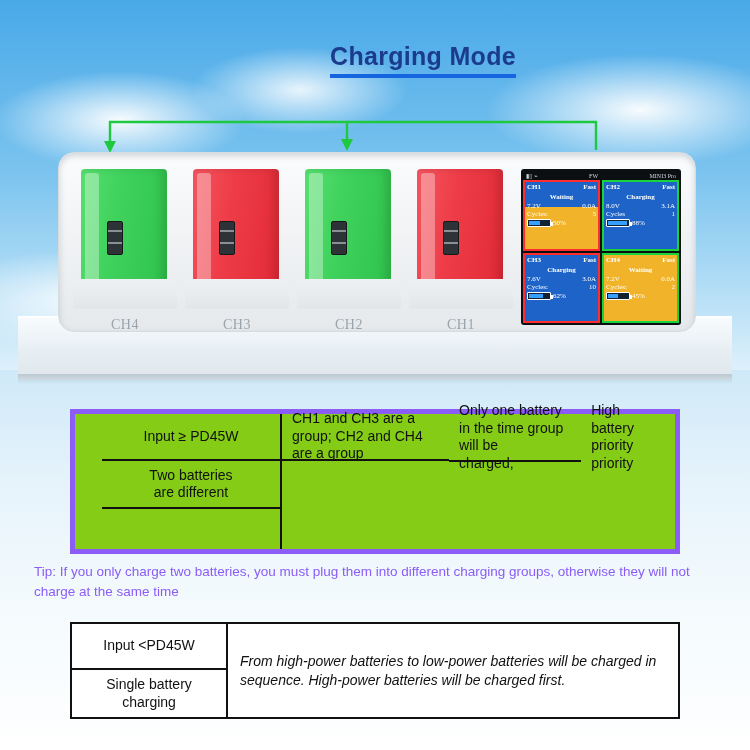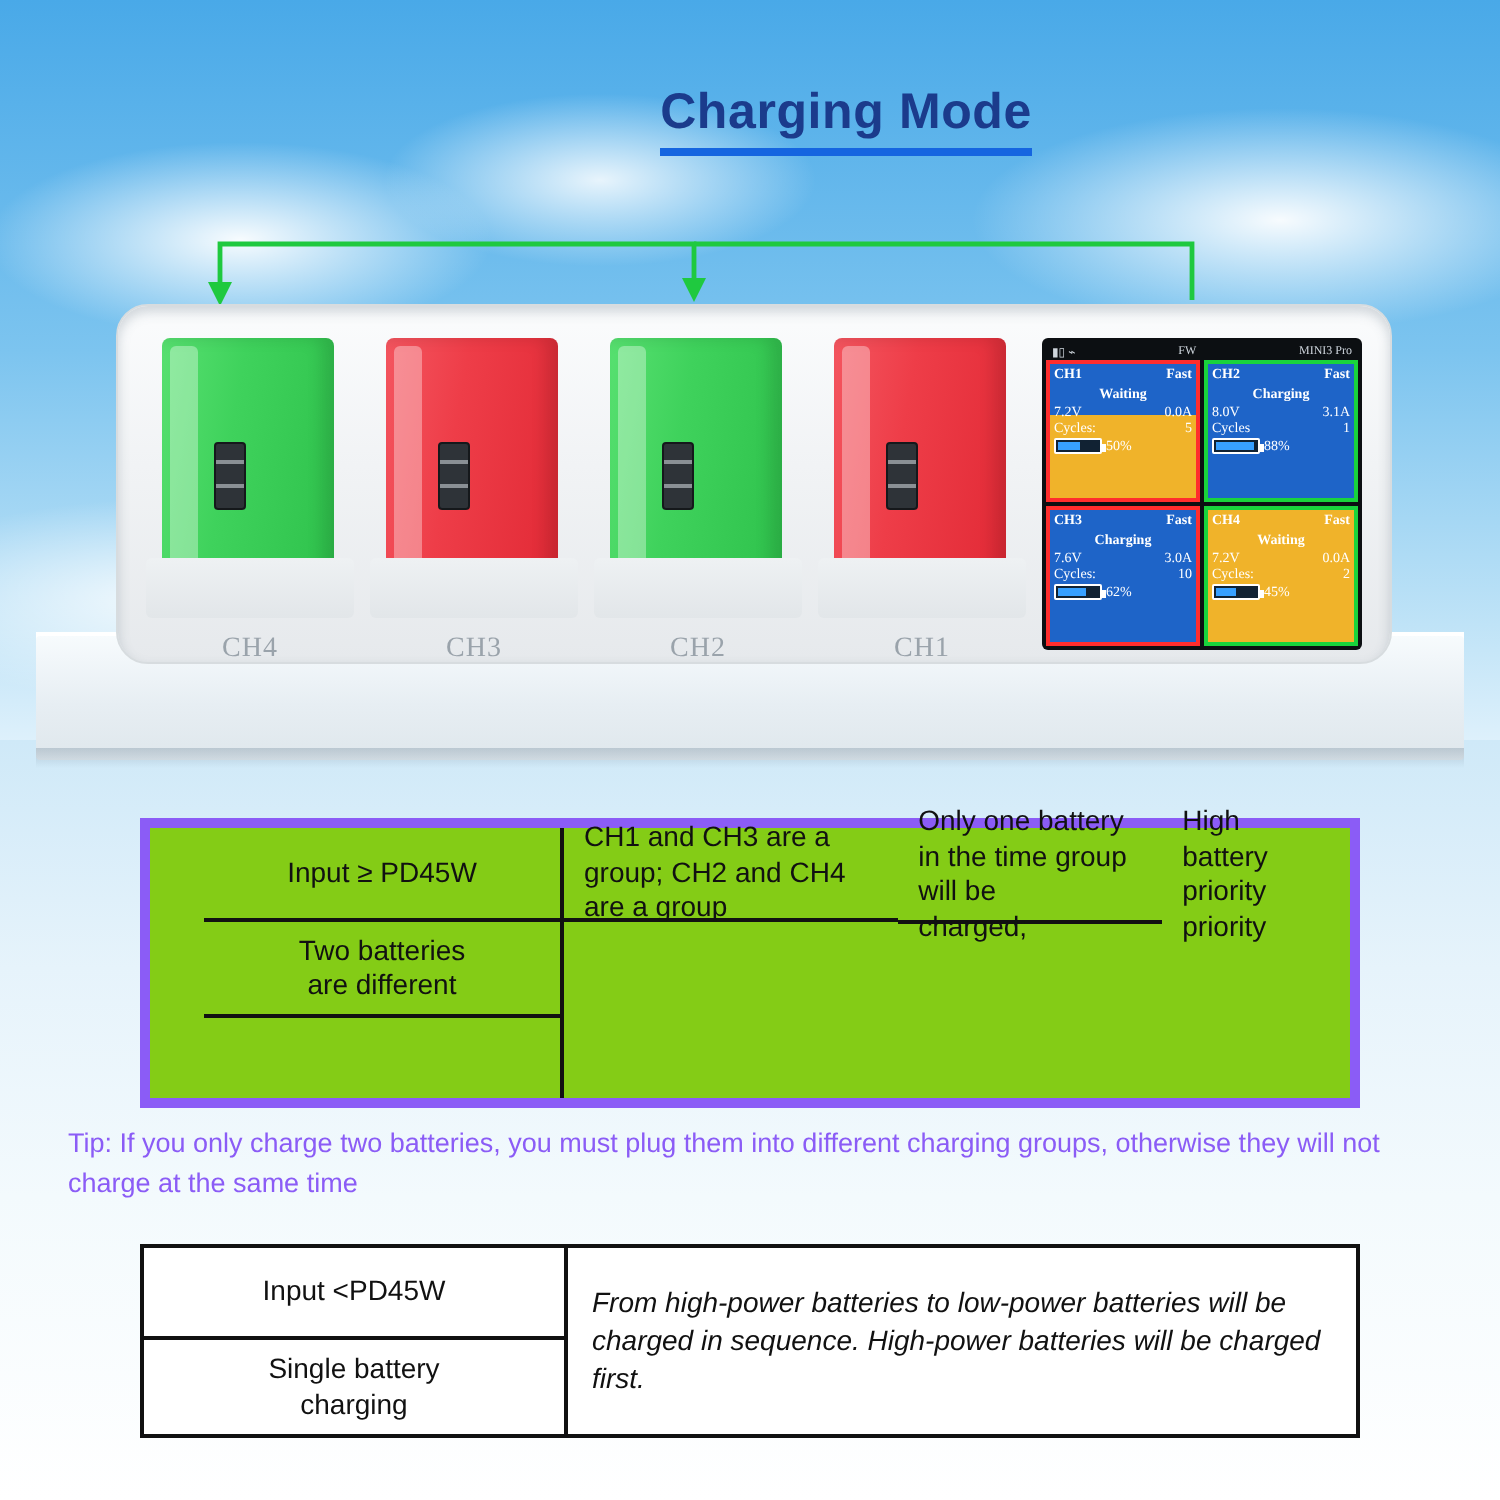--- a/index.html
+++ b/index.html
@@ -188,21 +188,21 @@
 
   .tip {
     position:absolute; left:34px; top:562px; width:690px;
     font-size:13.5px; color:#8b5cf6; line-height:1.5;
   }
 
   .table2 {
     position:absolute; left:70px; top:622px; width:610px; height:97px;
     border:2px solid #111; background:#ffffff; display:flex;
   }
-  .t2-left { width:212px; border-right:2px solid #111; display:flex; flex-direction:column; }
+  .t2-left { width:156px; border-right:2px solid #111; display:flex; flex-direction:column; }
   .t2-right { flex:1; display:flex; align-items:center; padding:8px 12px;
               font-size:14px; color:#111; line-height:1.35;font-style:italic; }
 </style>
 </head>
 <body>
 
 <div class="sky"></div>
 <div class="sky-lower"></div>
 
 <div class="title-wrap">

